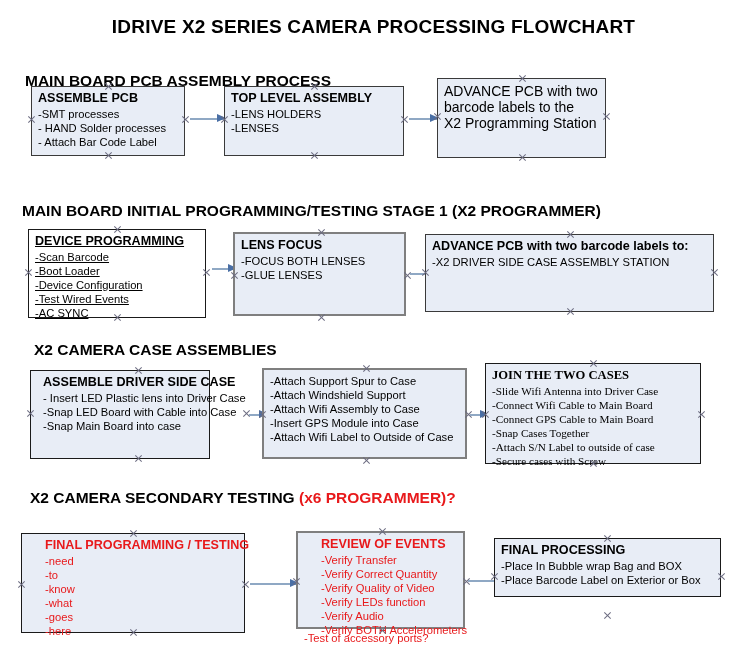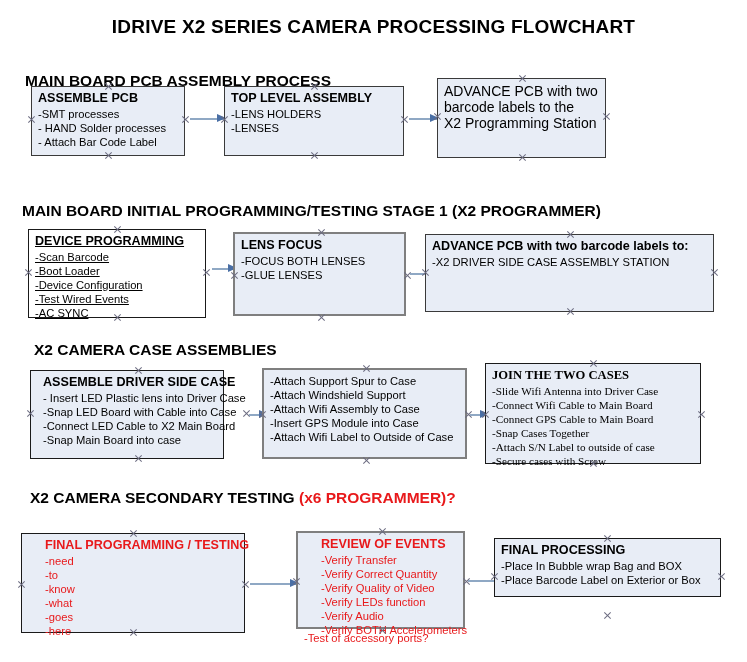--- a/index.html
+++ b/index.html
@@ -160,25 +160,24 @@
     <div class="hx" style="left:-5px;top:33px;"></div>
     <div class="hx" style="left:140px;top:-5px;"></div>
     <div class="hx" style="left:140px;top:72px;"></div>
     <div class="hx" style="left:284px;top:33px;"></div>
   </div>
 
   <div class="section-head" style="left:34px;top:341px;">
     <span>X2 CAMERA CASE ASSEMBLIES</span>
   </div>
 
-  <div class="box thin" style="left:30px;top:370px;width:194px;height:89px;padding-left:12px;">
+  <div class="box thin" style="left:30px;top:370px;width:180px;height:89px;padding-left:12px;">
     <div class="bx-title">ASSEMBLE DRIVER SIDE CASE</div>
     <div class="bx-line">- Insert LED Plastic lens into Driver Case</div>
     <div class="bx-line">-Snap LED Board with Cable into Case</div>
-    <div class="bx-line">-Connect LED Cable to X2 Main Board</div>
     <div class="bx-line">-Snap Main Board into case</div>
     <div class="hx" style="left:-5px;top:38px;"></div>
     <div class="hx" style="left:103px;top:-5px;"></div>
     <div class="hx" style="left:103px;top:83px;"></div>
     <div class="hx" style="left:211px;top:38px;"></div>
   </div>
 
   <div class="arrow" style="left:249px;top:410px;width:18px;">
     <div class="shaft"></div>
     <div class="head"></div>

